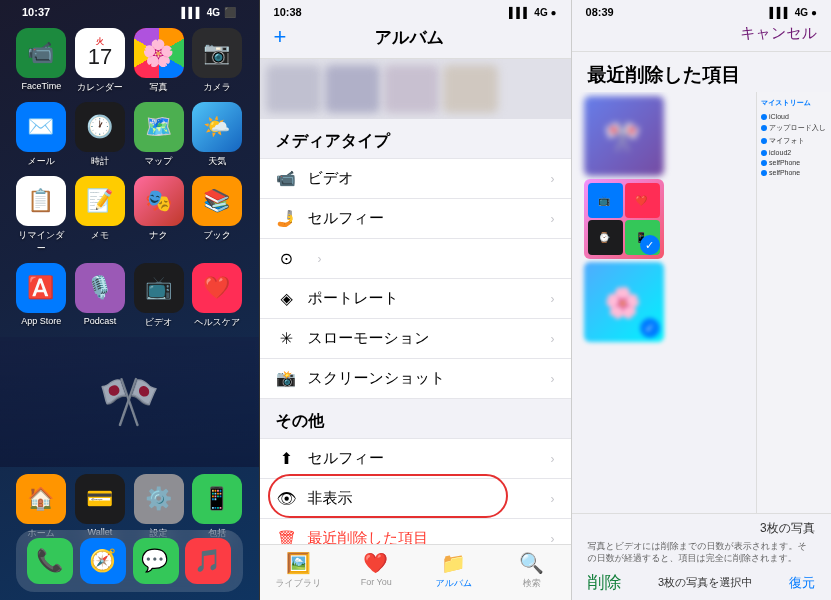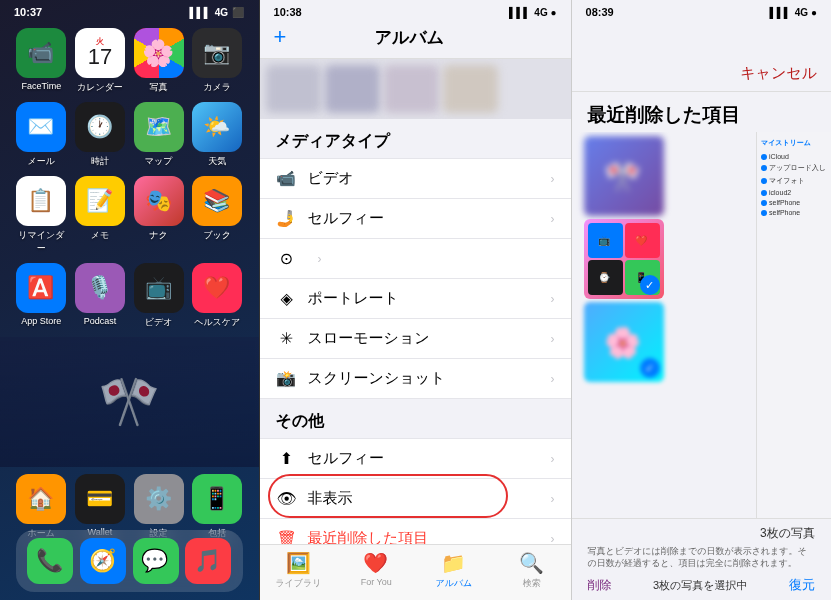--- a/index.html
+++ b/index.html
@@ -19,21 +19,21 @@
       position: relative;
       background: linear-gradient(160deg, #1a1a2e 0%, #16213e 40%, #0f3460 100%);
       overflow: hidden;
       border-right: 1px solid #333;
     }
 
     .panel1-status-bar {
       display: flex;
       justify-content: space-between;
       align-items: center;
-      padding: 6px 14px 2px;
+      padding: 6px 22px 2px;
       color: #fff;
       font-size: 11px;
       font-weight: 600;
     }
 
     .status-icons { display: flex; align-items: center; gap: 4px; font-size: 10px; }
 
     .home-grid {
       display: grid;
       grid-template-columns: repeat(4, 1fr);
@@ -241,23 +241,22 @@
     .panel3-nav {
       background: #f2f2f7;
       padding: 4px 14px 8px;
       display: flex;
       justify-content: flex-end;
       align-items: center;
       border-bottom: 1px solid #ddd;
     }
 
     .cancel-btn {
-      color: #b91c1c;
+      color: #701a75;
       font-size: 15px;
-      margin-top: 40px;
     }
 
     .panel3-title {
       font-size: 19px;
       font-weight: 700;
       padding: 10px 16px 4px;
     }
 
     .panel3-content {
       flex: 1;
@@ -311,22 +310,22 @@
     }
 
     .bottom-actions {
       display: flex;
       justify-content: space-between;
       align-items: center;
       padding-bottom: 6px;
     }
 
     .action-btn-red {
-      color: #701a75;
-      font-size: 12px;
+      color: #15803d;
+      font-size: 17px;
       font-weight: 500;
     }
 
     .selection-label {
       font-size: 11px;
       color: #333;
       text-align: center;
     }
 
     .action-btn-blue {

